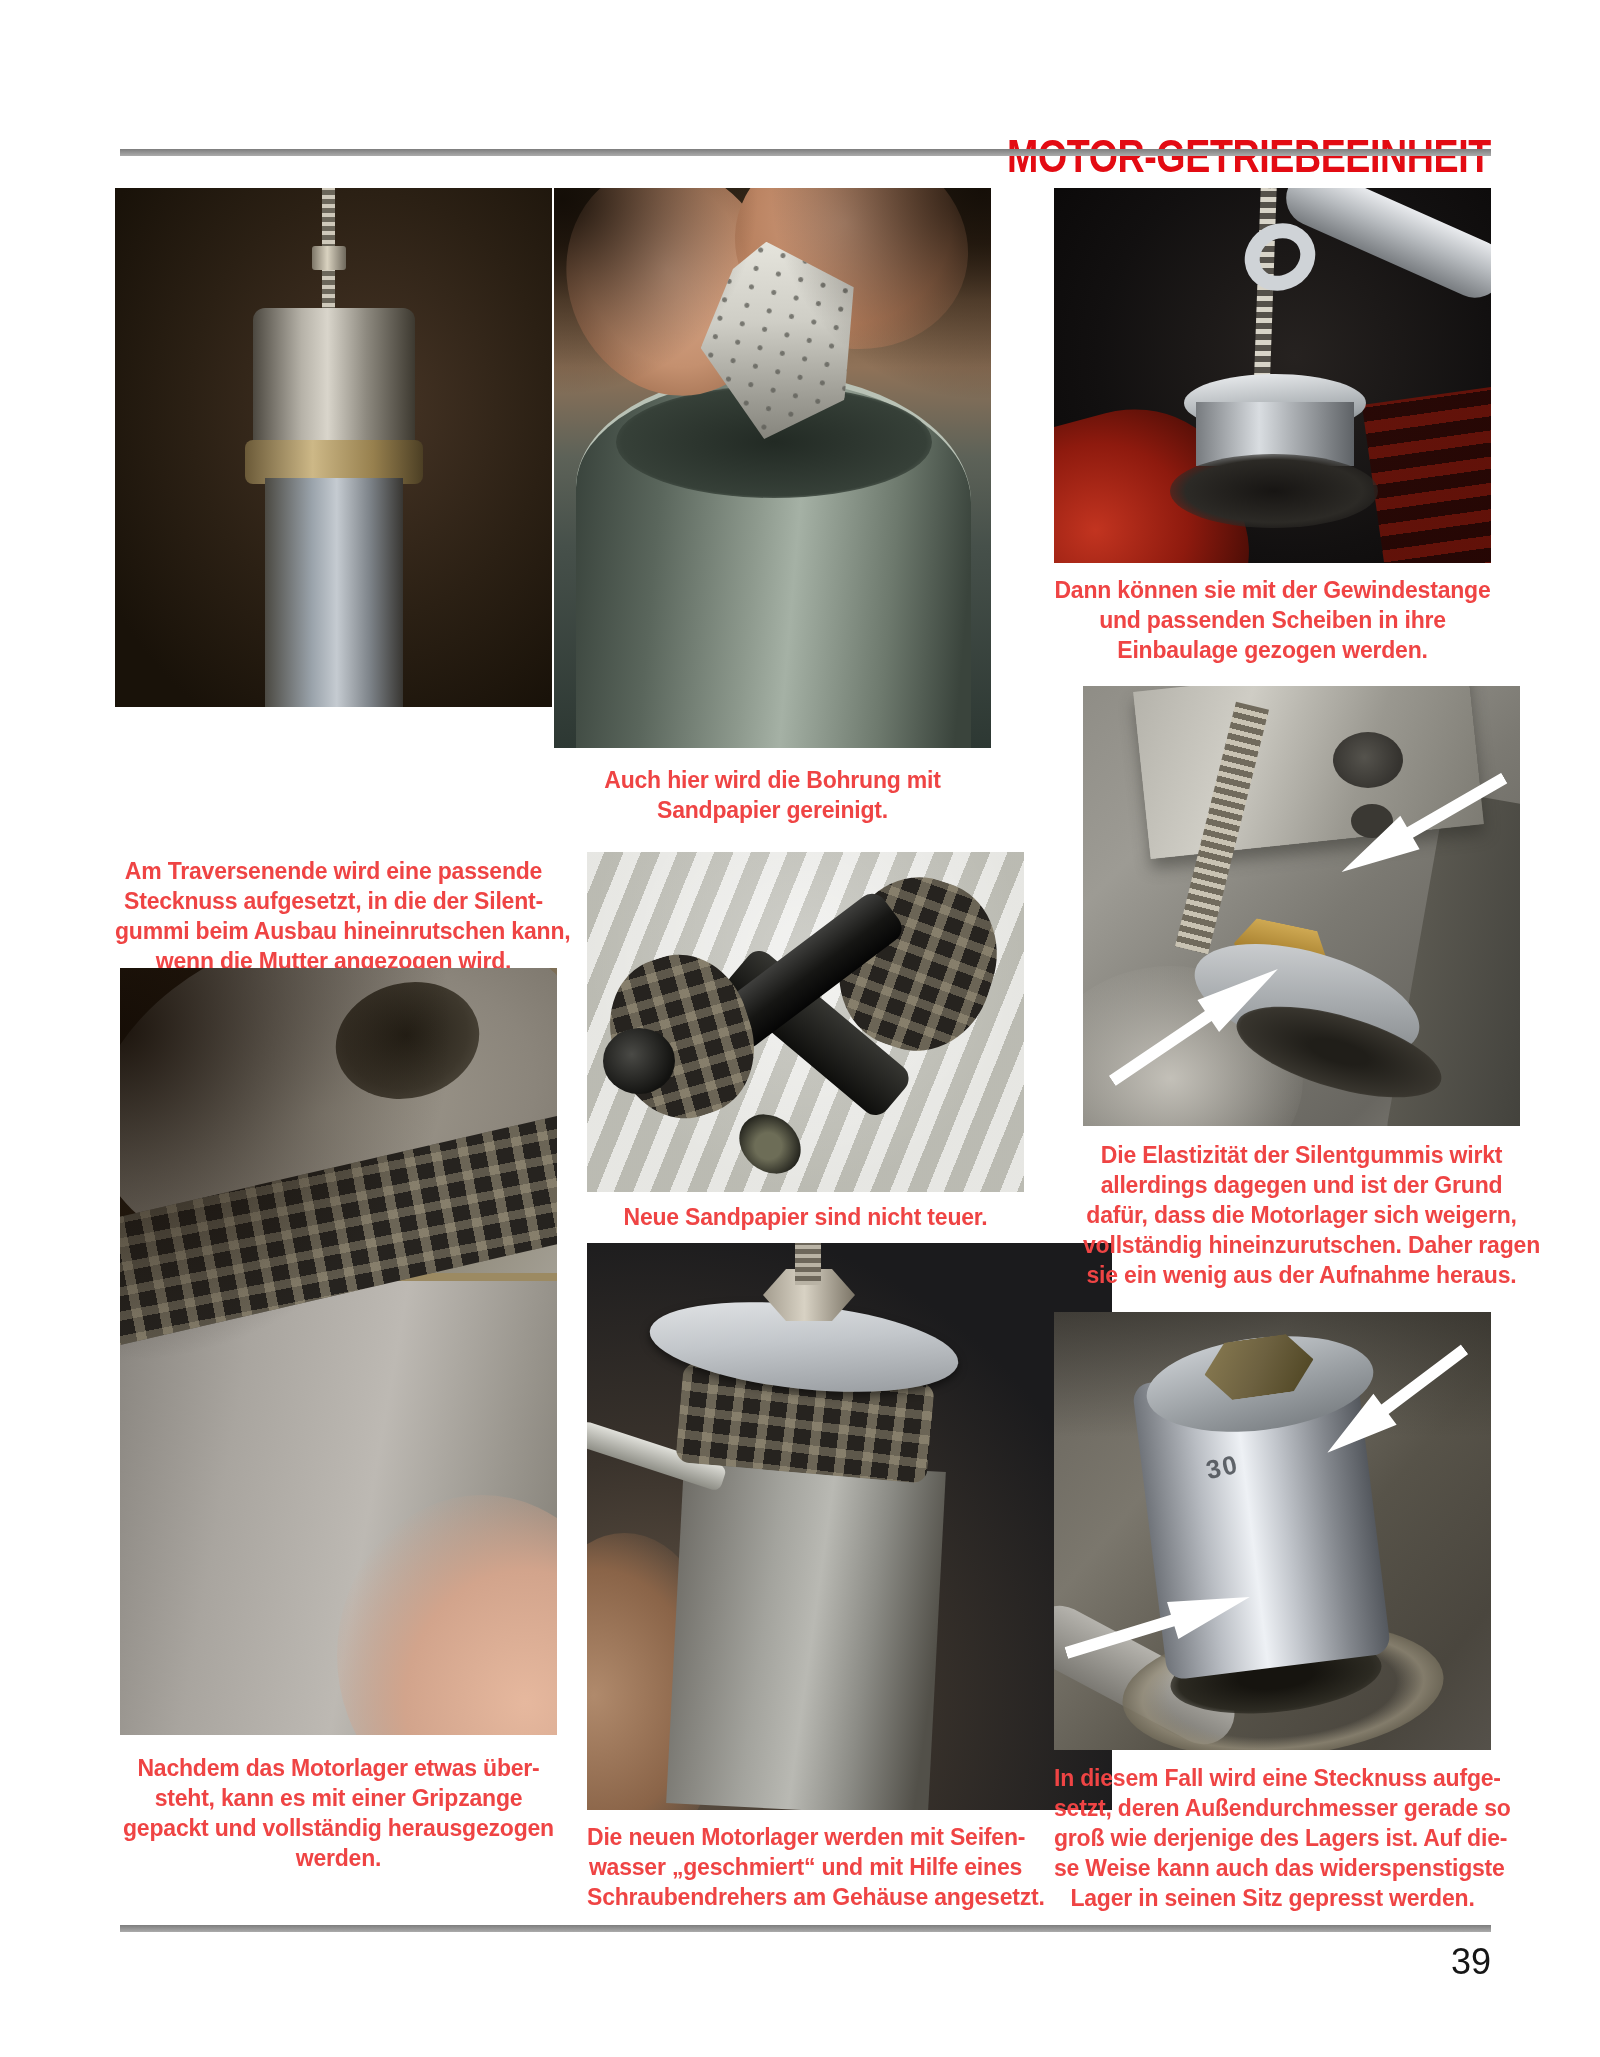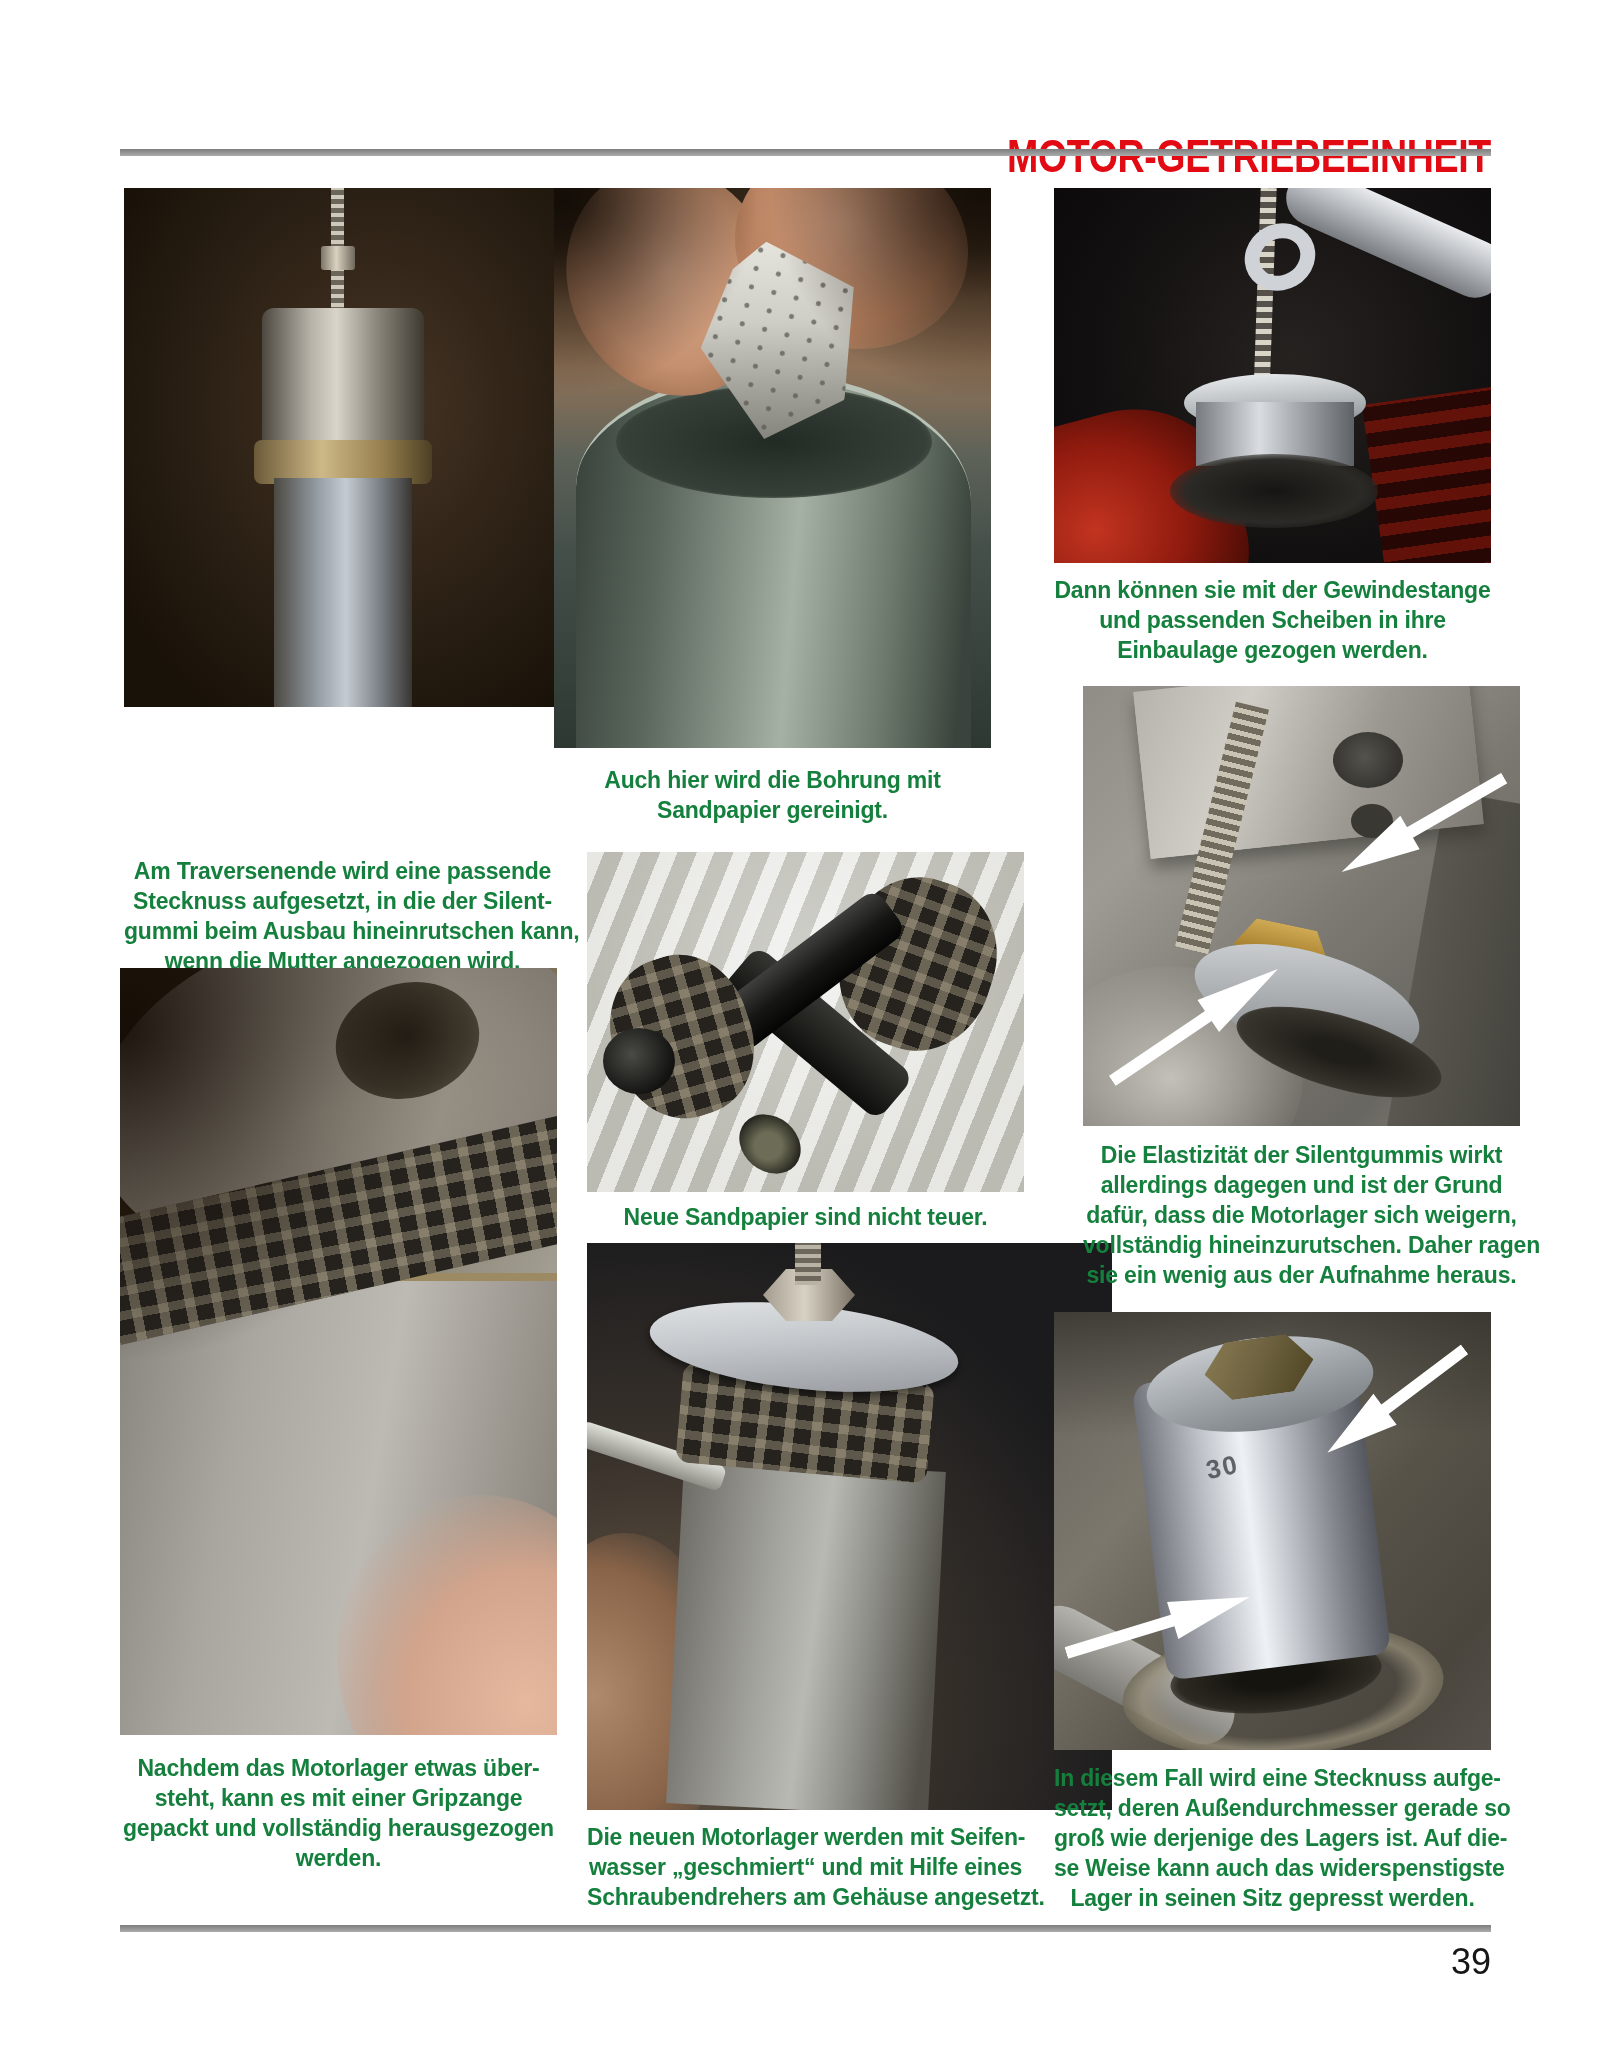--- a/index.html
+++ b/index.html
@@ -20,24 +20,24 @@
   #rule-bottom { top:1925px; }
   .pagenum { position:absolute; top:1944px; right:109px; font-size:36px; line-height:1; color:#161616; }
 
   
   figure { margin:0; padding:0; position:absolute; overflow:visible; }
   .photo { position:absolute; left:0; top:0; right:0; bottom:0; overflow:hidden; }
   .photo > div { position:absolute; }
   figcaption {
     position:absolute; left:0; width:437px; text-align:center;
     font-weight:bold; font-size:23px; line-height:30px; letter-spacing:-0.2px;
-    color:#15803d; white-space:pre;
-  }
-
-  #f-l1 { left:124px; top:188px;  width:437px; height:519px; }
+    color:#ef4444; white-space:pre;
+  }
+
+  #f-l1 { left:115px; top:188px;  width:437px; height:519px; }
   #f-l1 figcaption { top:668px; }
   #f-l2 { left:120px; top:968px; width:437px; height:767px; }
   #f-l2 figcaption { top:785px; }
   #f-m1 { left:554px; top:188px;  width:437px; height:560px; }
   #f-m1 figcaption { top:577px; }
   #f-m2 { left:587px; top:852px;  width:437px; height:340px; }
   #f-m2 figcaption { top:350px; }
   #f-m3 { left:587px; top:1243px; width:525px; height:567px; }
   #f-m3 figcaption { top:579px; }
   #f-r1 { left:1054px; top:188px;  width:437px; height:375px; }

